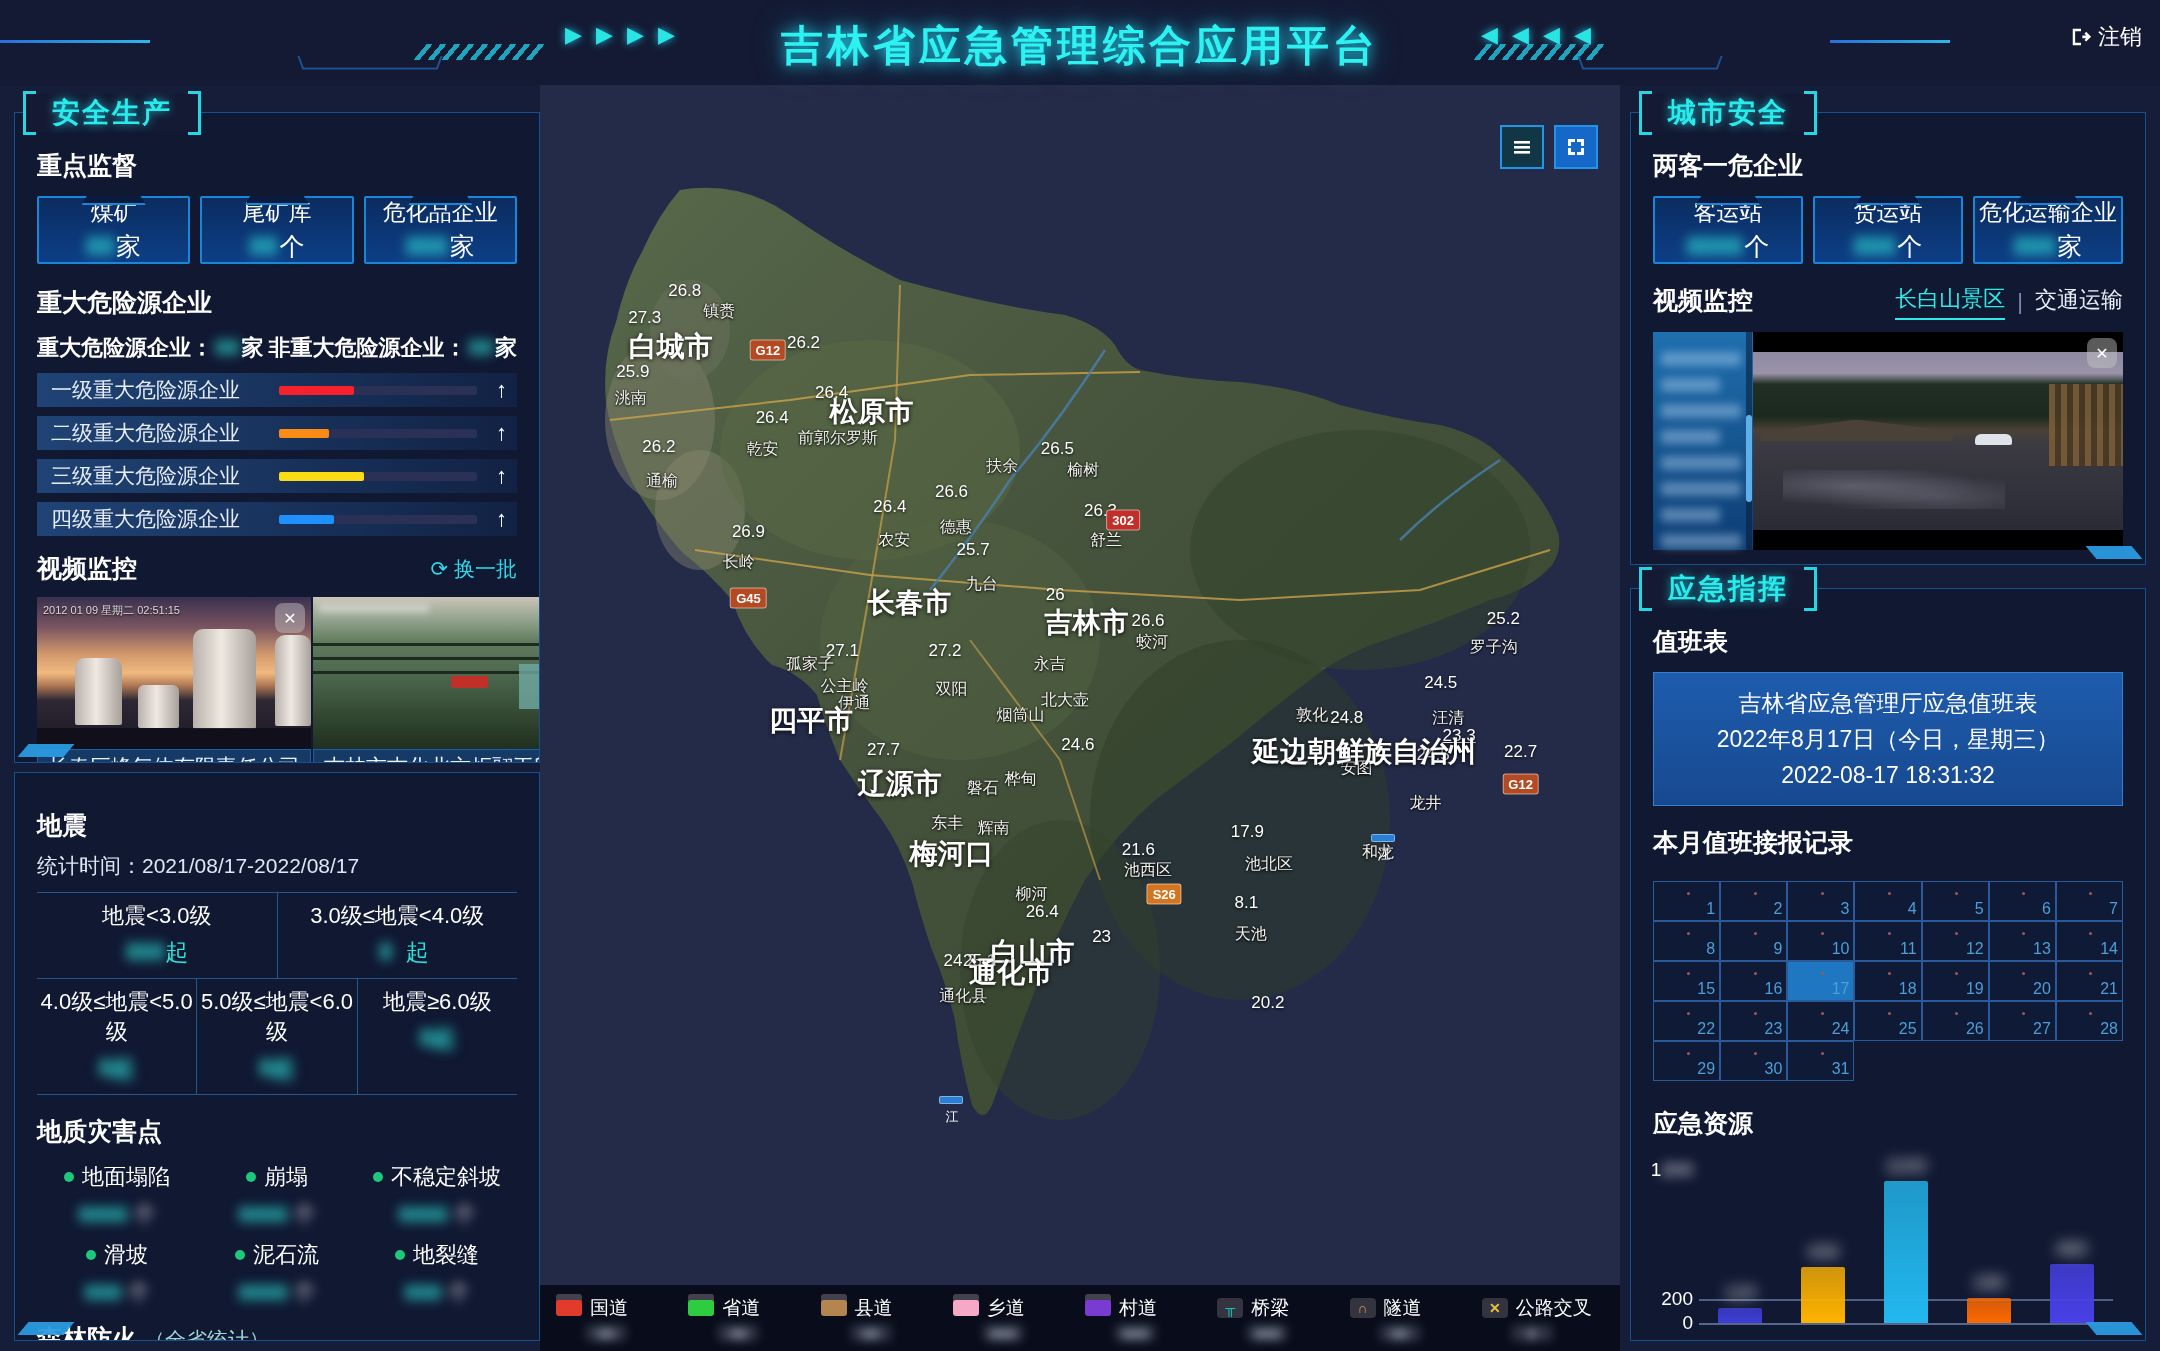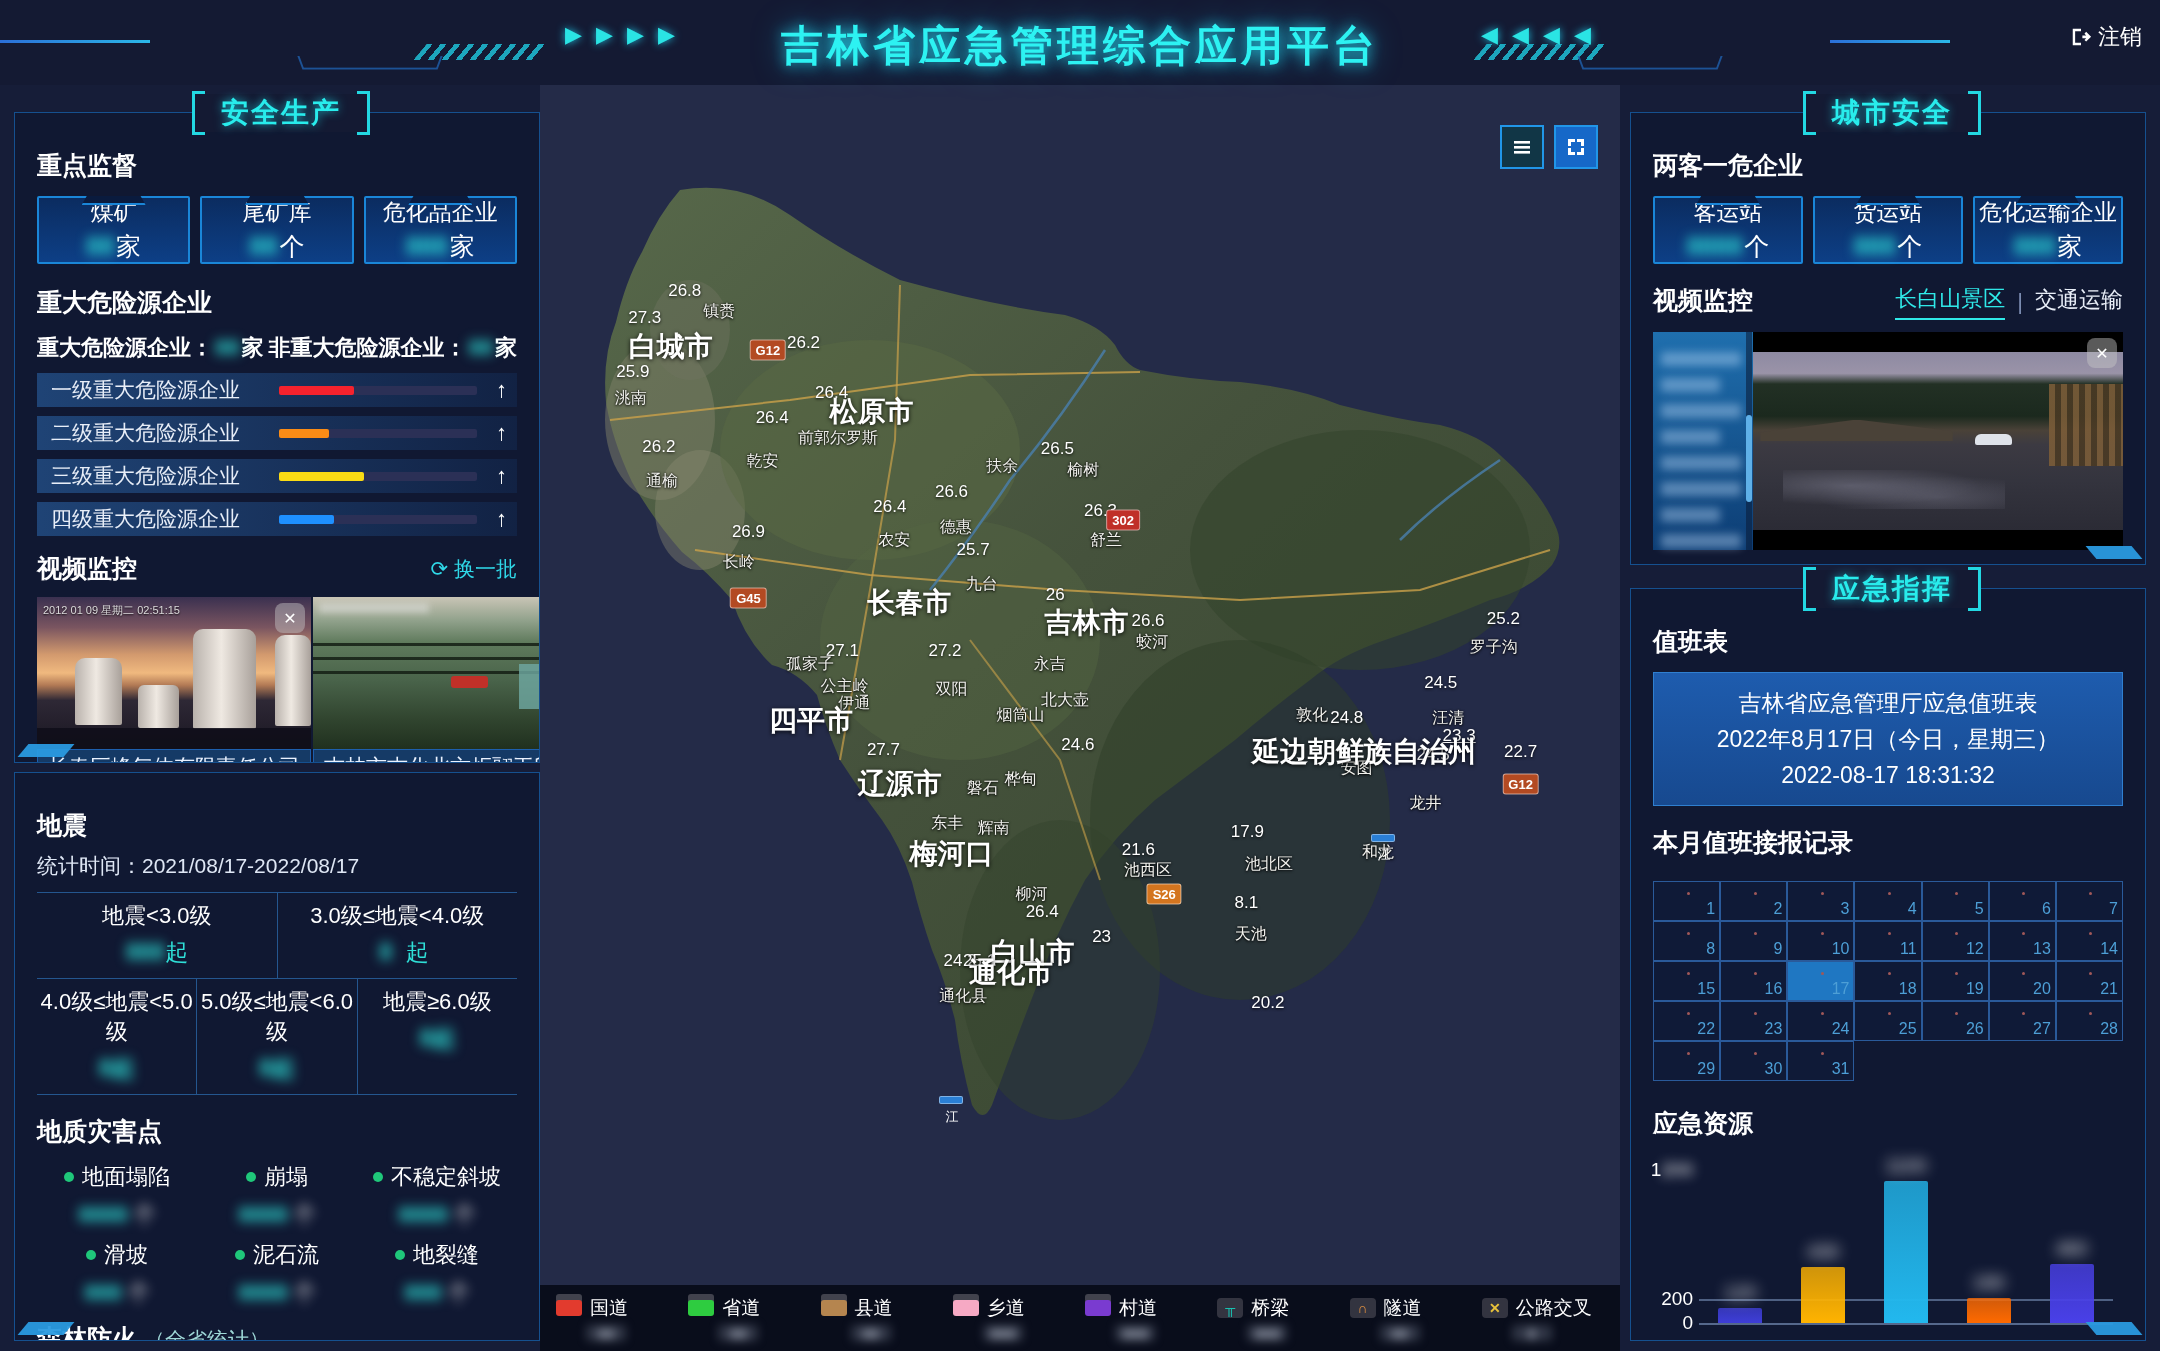--- a/index.html
+++ b/index.html
@@ -47,21 +47,21 @@
   .lg-top { display:flex; align-items:center; gap:8px; font-size:19px; color:#fff; }
   .lg-chip { width:26px; height:16px; border-radius:3px; box-shadow:0 -6px 0 rgba(80,80,90,.8); }
   .lg-glyph { width:26px; height:20px; border-radius:4px; background:rgba(70,70,80,.7); color:#fff; display:flex; align-items:center; justify-content:center; font-size:14px; font-weight:bold; }
   .lg-count { margin:4px 0 0 30px; width:40px; height:16px; color:#cfd6e4; font-size:15px; filter:blur(5px); background:rgba(120,130,150,.35); border-radius:3px; text-align:center; }
 
   
   .panel { position:absolute; border:1px solid #15508f; background:rgba(9,18,42,.42); z-index:20; }
   .panel::after { content:""; position:absolute; bottom:5px; width:46px; height:13px; background:#2a9ae0; opacity:.95; }
   .panel.pl::after { left:8px; transform:skewX(-40deg); }
   .panel.pr::after { right:8px; transform:skewX(40deg); }
-  .ptitle { position:absolute; top:-22px; left:8px; right:0; display:flex; justify-content:center; align-items:center; }
+  .ptitle { position:absolute; top:-22px; left:8px; right:0; display:flex; justify-content:flex-start; align-items:center; }
   .ptitle .txt { background:#141a33; padding:0 16px; font-size:28px; font-weight:bold; color:#28ecec; letter-spacing:2px;
     text-shadow:0 0 10px rgba(30,220,235,.8); }
   .brk { width:13px; height:44px; border:3px solid #23d8e2; background:#141a33; }
   .brk.l { border-right:none; } .brk.r { border-left:none; }
   .pbody { position:absolute; inset:0; padding:26px 22px 14px 22px; overflow:hidden; }
   .sec-h { font-size:25px; font-weight:bold; color:#fff; margin:10px 0 14px 0; }
   .sec-h .note { font-size:21px; font-weight:normal; color:#9fd8d8; }
 
   
   .stat-row { display:flex; gap:10px; }
@@ -244,21 +244,21 @@
         <span class="ml k-temp" style="left: 55.4%; top: 764.983px;">21.6</span>
         <span class="ml k-temp" style="left: 65.4%; top: 817.916px;">8.1</span>
         <span class="ml k-temp" style="left: 46.5%; top: 826.533px;">26.4</span>
         <span class="ml k-temp" style="left: 52%; top: 852.384px;">23</span>
         <span class="ml k-temp" style="left: 38.9%; top: 875.773px;">24.2</span>
         <span class="ml k-temp" style="left: 40.7%; top: 875.773px;">25.1</span>
         <span class="ml k-temp" style="left: 67.4%; top: 917.627px;">20.2</span>
         <span class="ml k-city" style="left: 16.6%; top: 225.805px;">镇赉</span>
         <span class="ml k-city" style="left: 8.4%; top: 313.206px;">洮南</span>
         <span class="ml k-city" style="left: 27.6%; top: 352.598px;">前郭尔罗斯</span>
-        <span class="ml k-city" style="left: 20.6%; top: 376px;">乾安</span>
+        <span class="ml k-city" style="left: 20.6%; top: 364px;">乾安</span>
         <span class="ml k-city" style="left: 11.3%; top: 395.683px;">通榆</span>
         <span class="ml k-city" style="left: 42.8%; top: 380.911px;">扶余</span>
         <span class="ml k-city" style="left: 50.3%; top: 384.604px;">榆树</span>
         <span class="ml k-city" style="left: 38.5%; top: 442.461px;">德惠</span>
         <span class="ml k-city" style="left: 32.8%; top: 454.771px;">农安</span>
         <span class="ml k-city" style="left: 52.4%; top: 454.771px;">舒兰</span>
         <span class="ml k-city" style="left: 18.4%; top: 476.929px;">长岭</span>
         <span class="ml k-city" style="left: 40.9%; top: 499.087px;">九台</span>
         <span class="ml k-city" style="left: 56.7%; top: 556.944px;">蛟河</span>
         <span class="ml k-city" style="left: 88.3%; top: 561.868px;">罗子沟</span>

